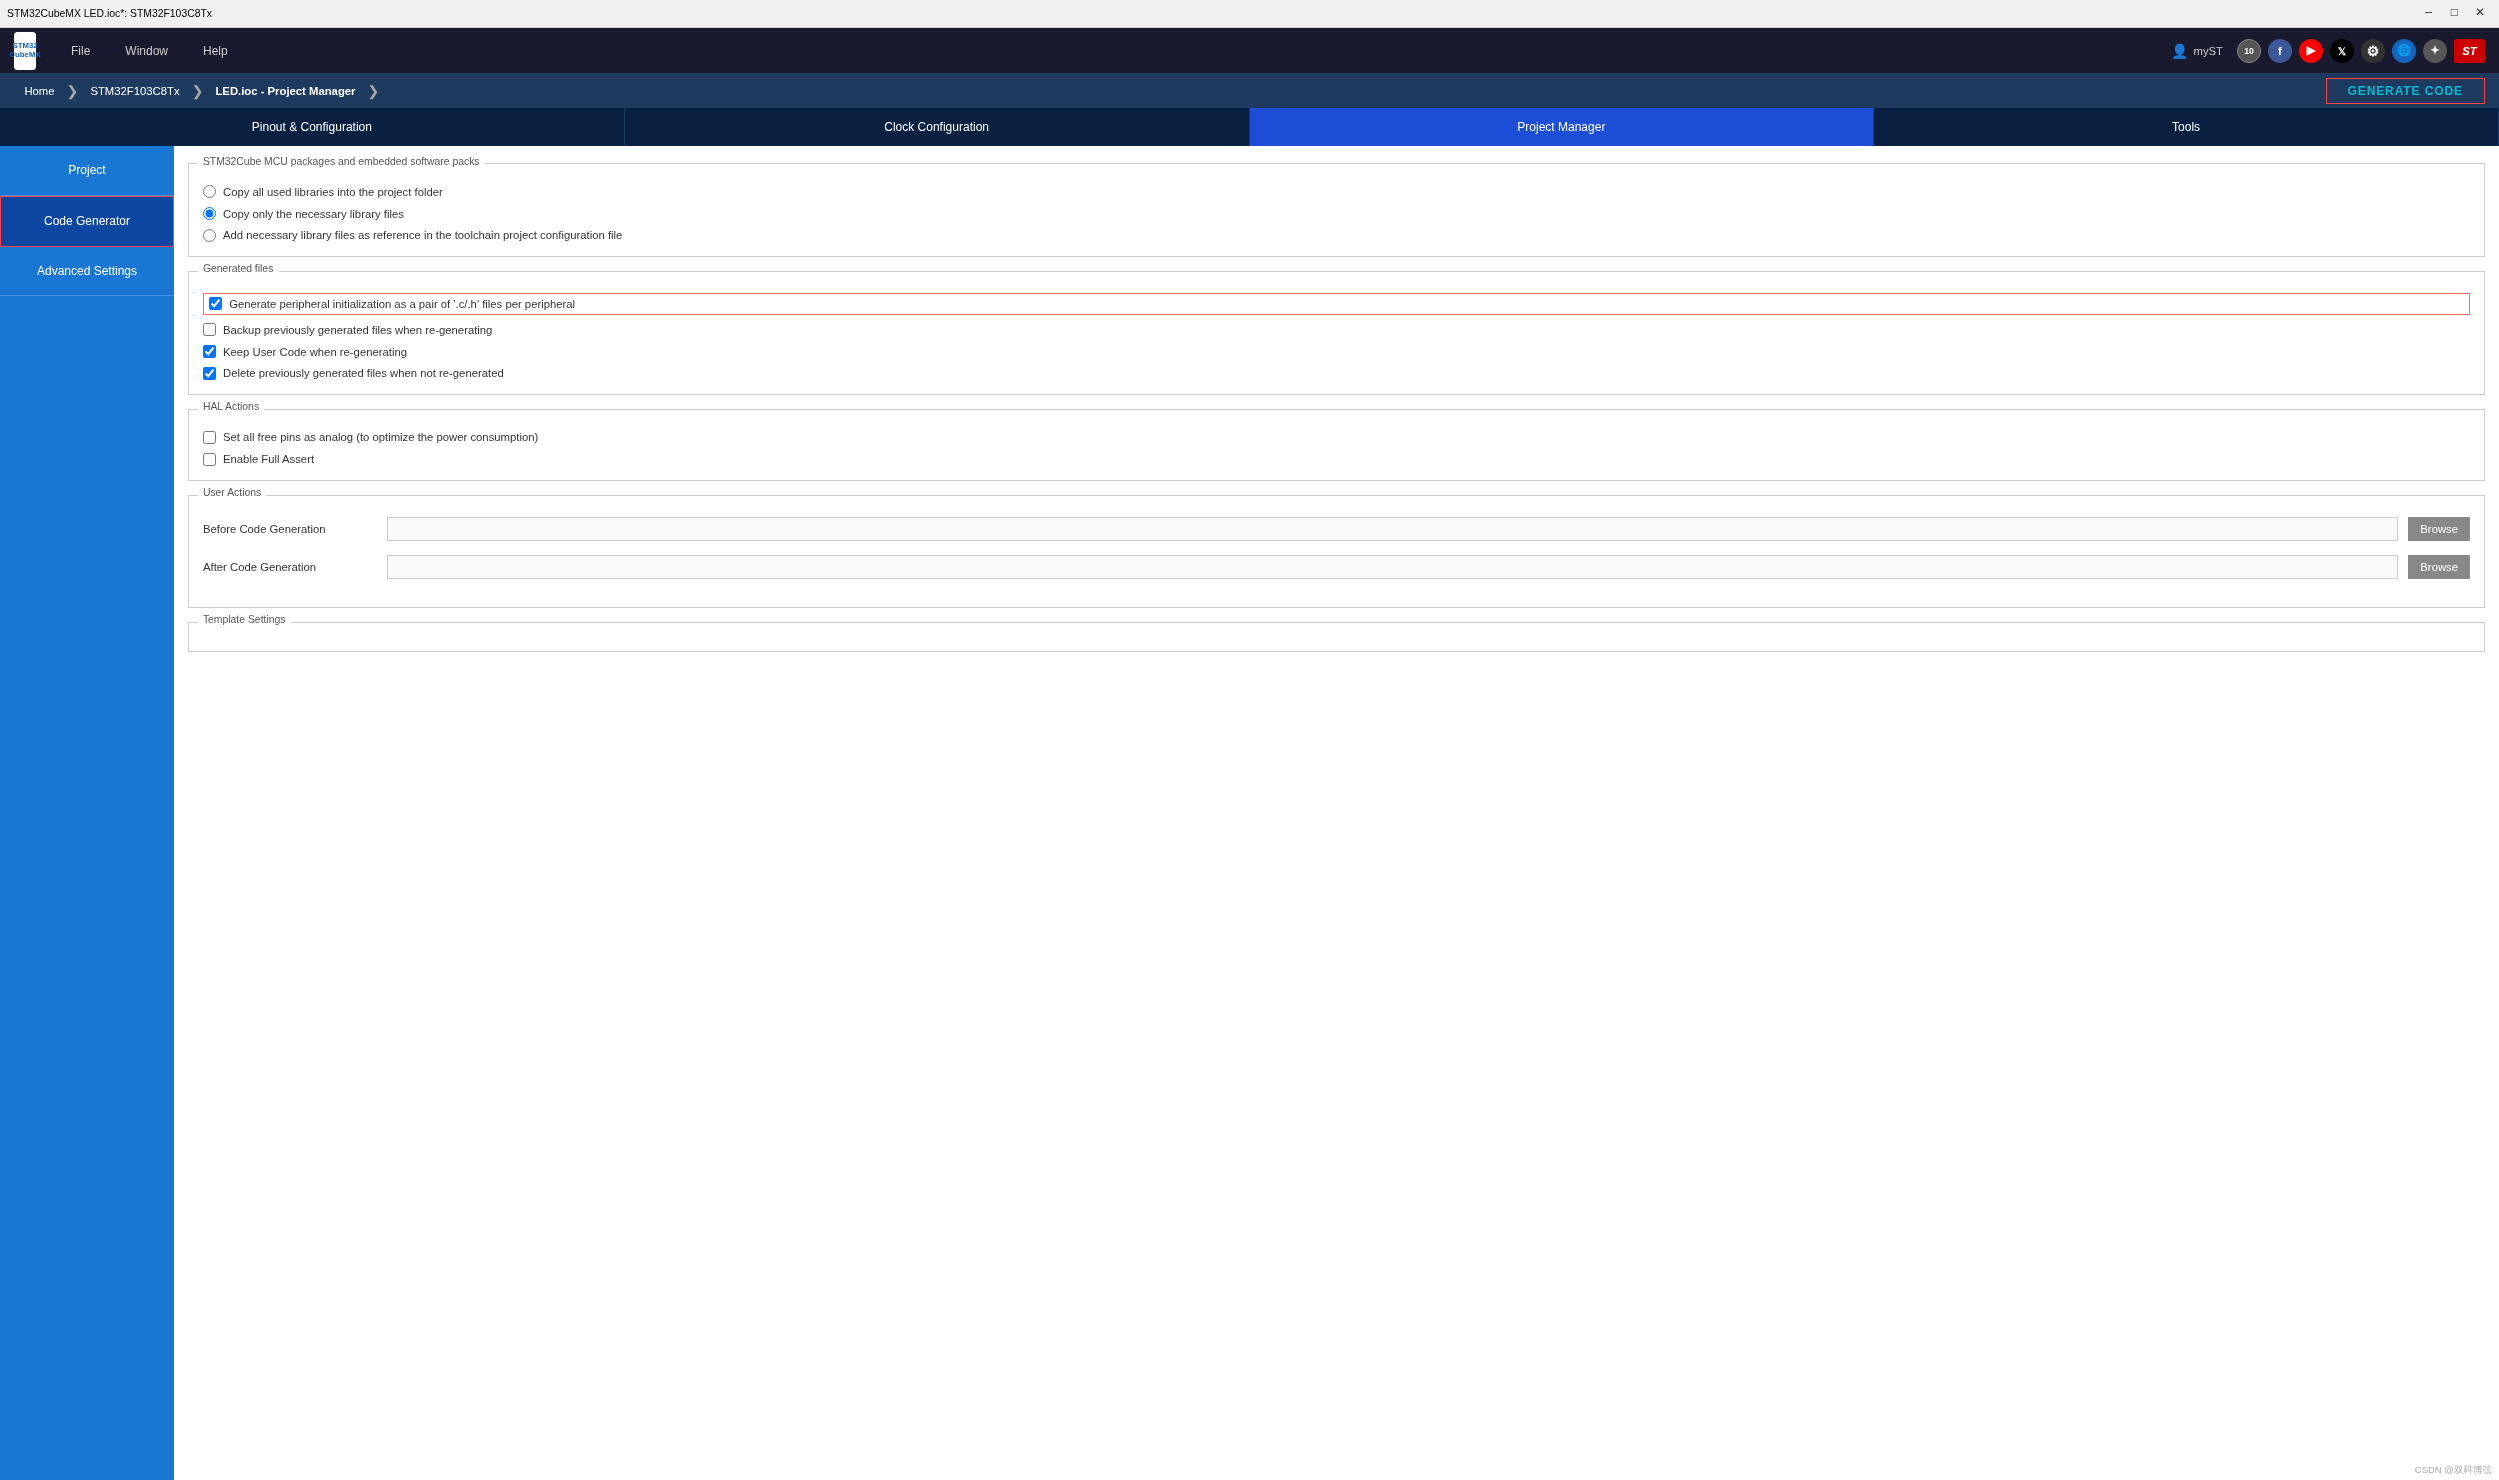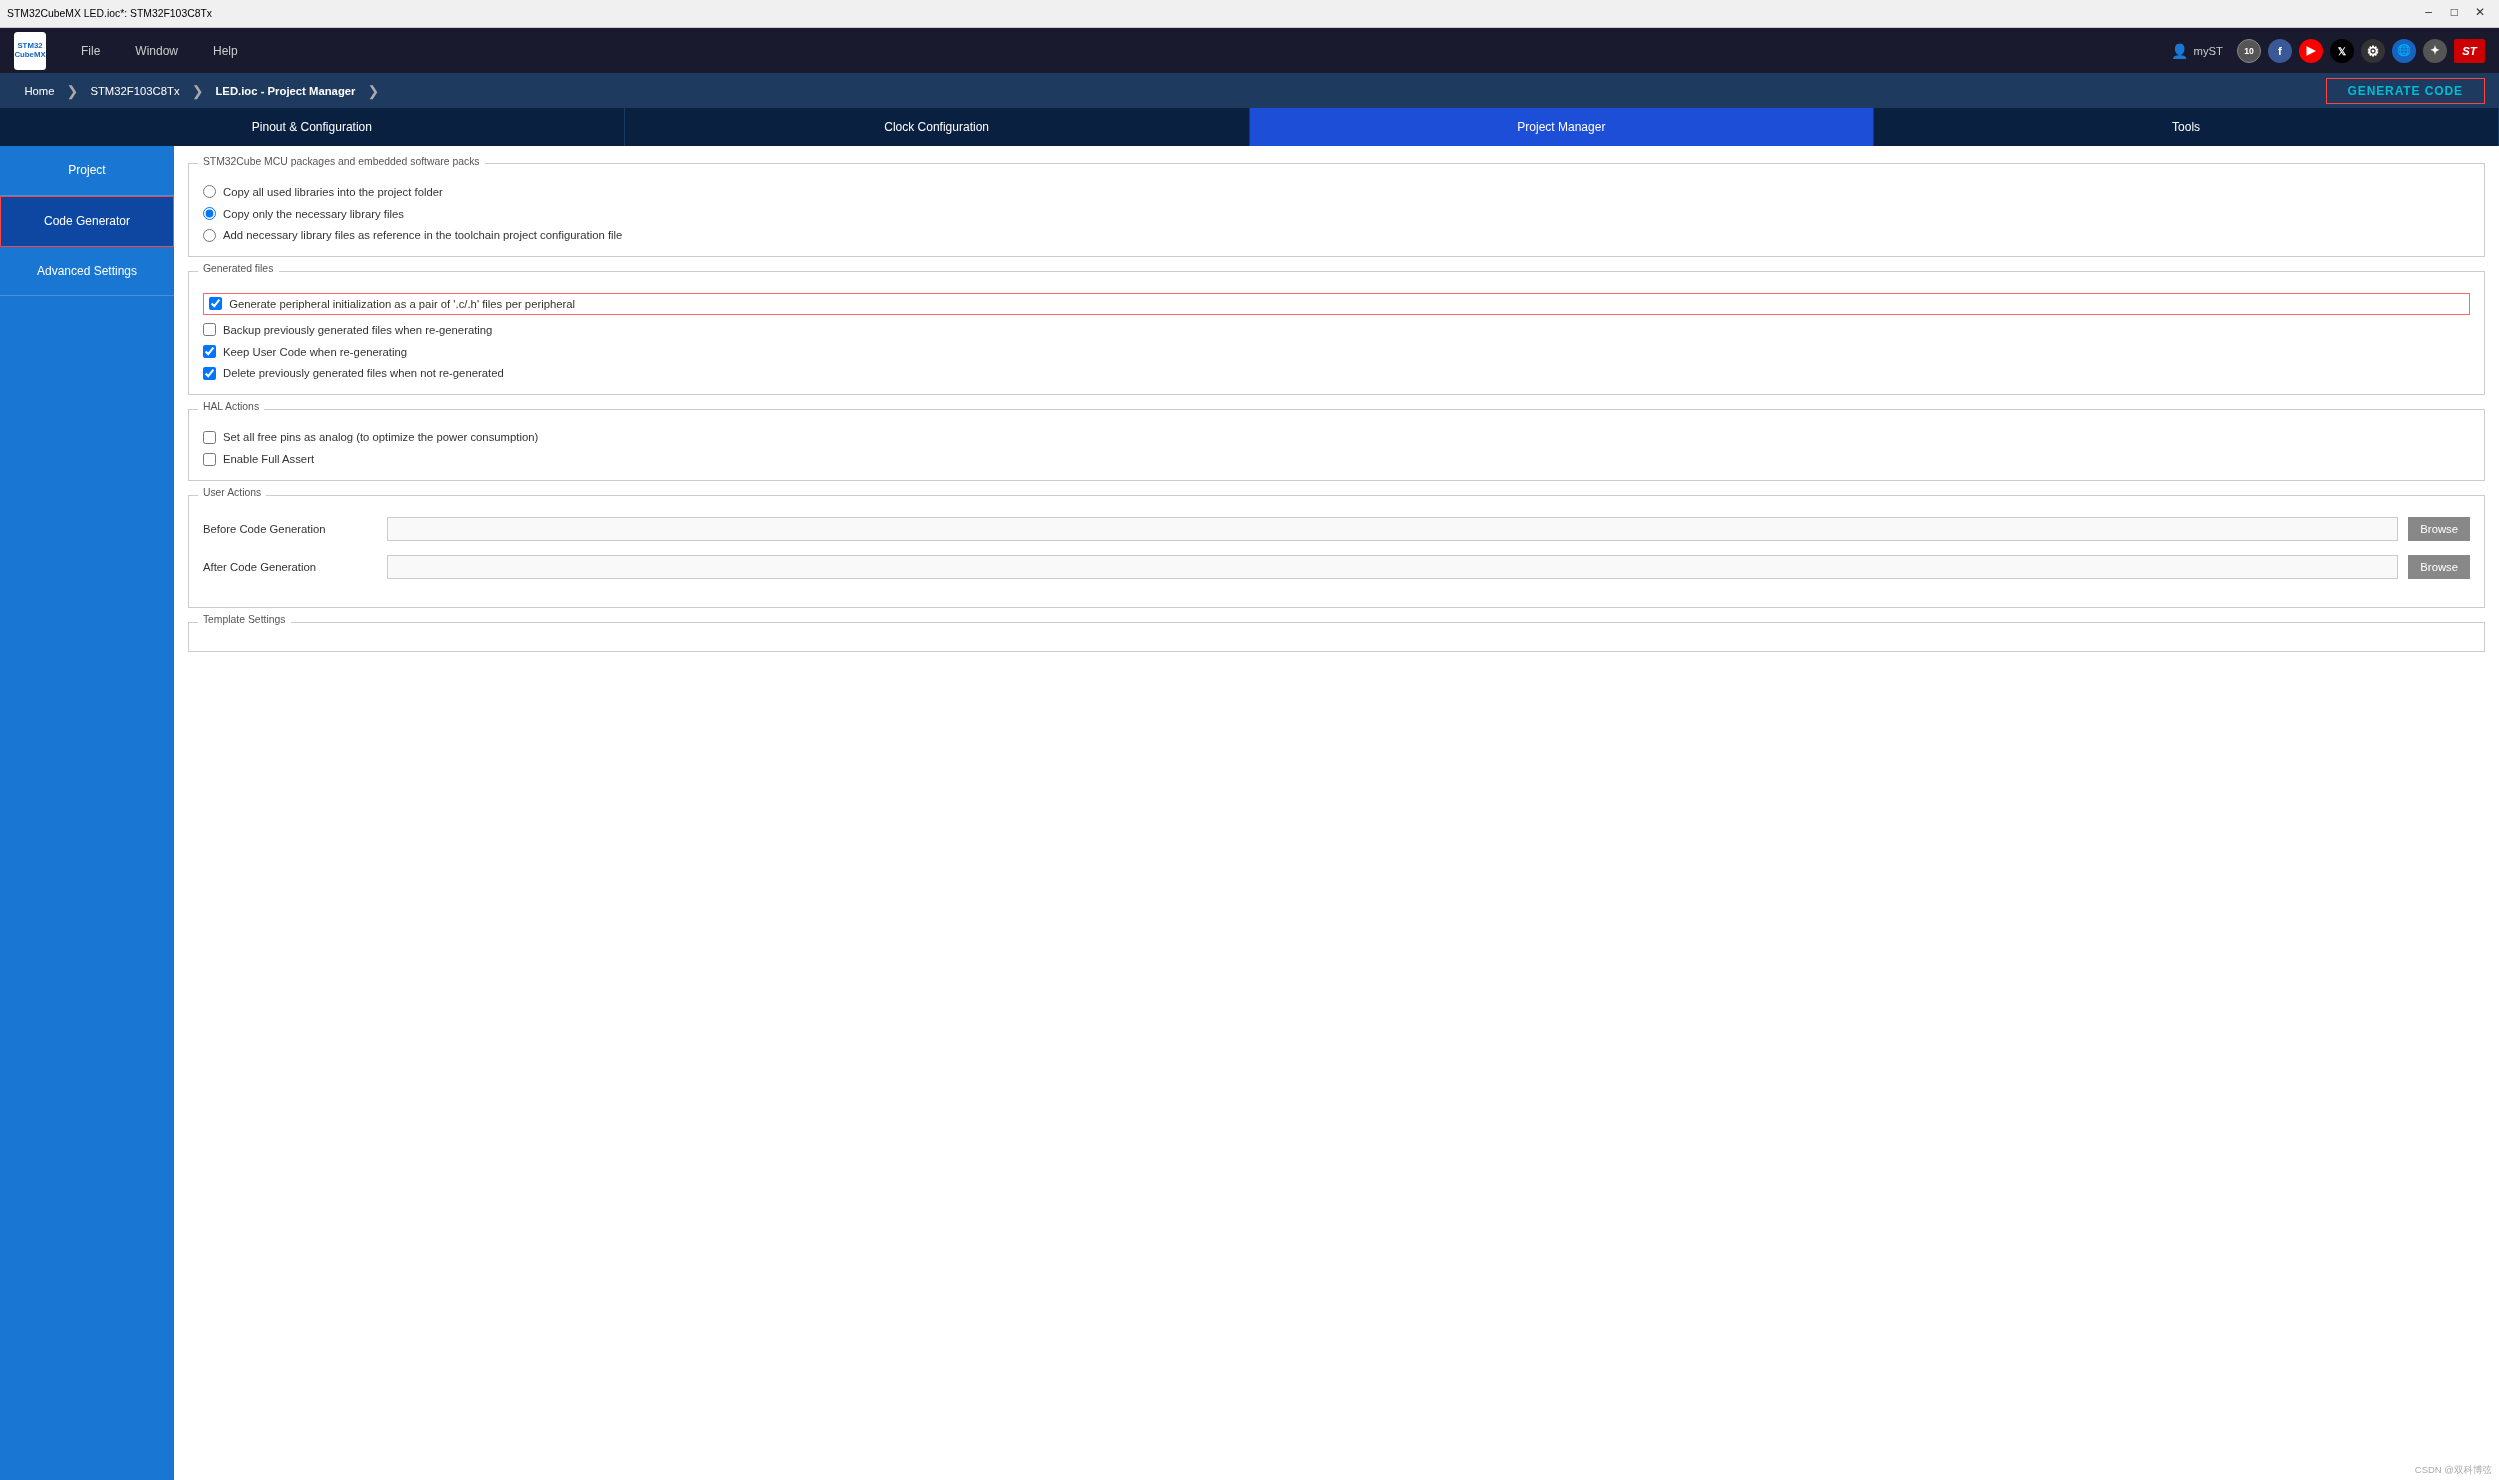--- a/index.html
+++ b/index.html
@@ -26,21 +26,21 @@
       background: #1a1a2e;
       height: 45px;
       display: flex;
       align-items: center;
       padding: 0 14px;
       justify-content: space-between;
     }
     .menu-bar-left { display: flex; align-items: center; gap: 35px; }
     .menu-logo { display: flex; align-items: center; gap: 5.2px; }
     .logo-box {
-      width: 32px; height: 38px; background: #fff;
+      width: 22px; height: 38px; background: #fff;
       border-radius: 3.5px; display: flex; flex-direction: column;
       align-items: center; justify-content: center;
       font-size: 7.8px; font-weight: bold; color: #1565c0; line-height: 1.1;
     }
     .menu-items { display: flex; gap: 35px; }
     .menu-item { color: #ccc; font-size: 12px; cursor: pointer; }
     .menu-bar-right { display: flex; align-items: center; gap: 14px; }
     .my-st { display: flex; align-items: center; gap: 5.2px; color: #ccc; font-size: 11.3px; cursor: pointer; }
     .social-icons { display: flex; gap: 7px; }
     .social-icon {

